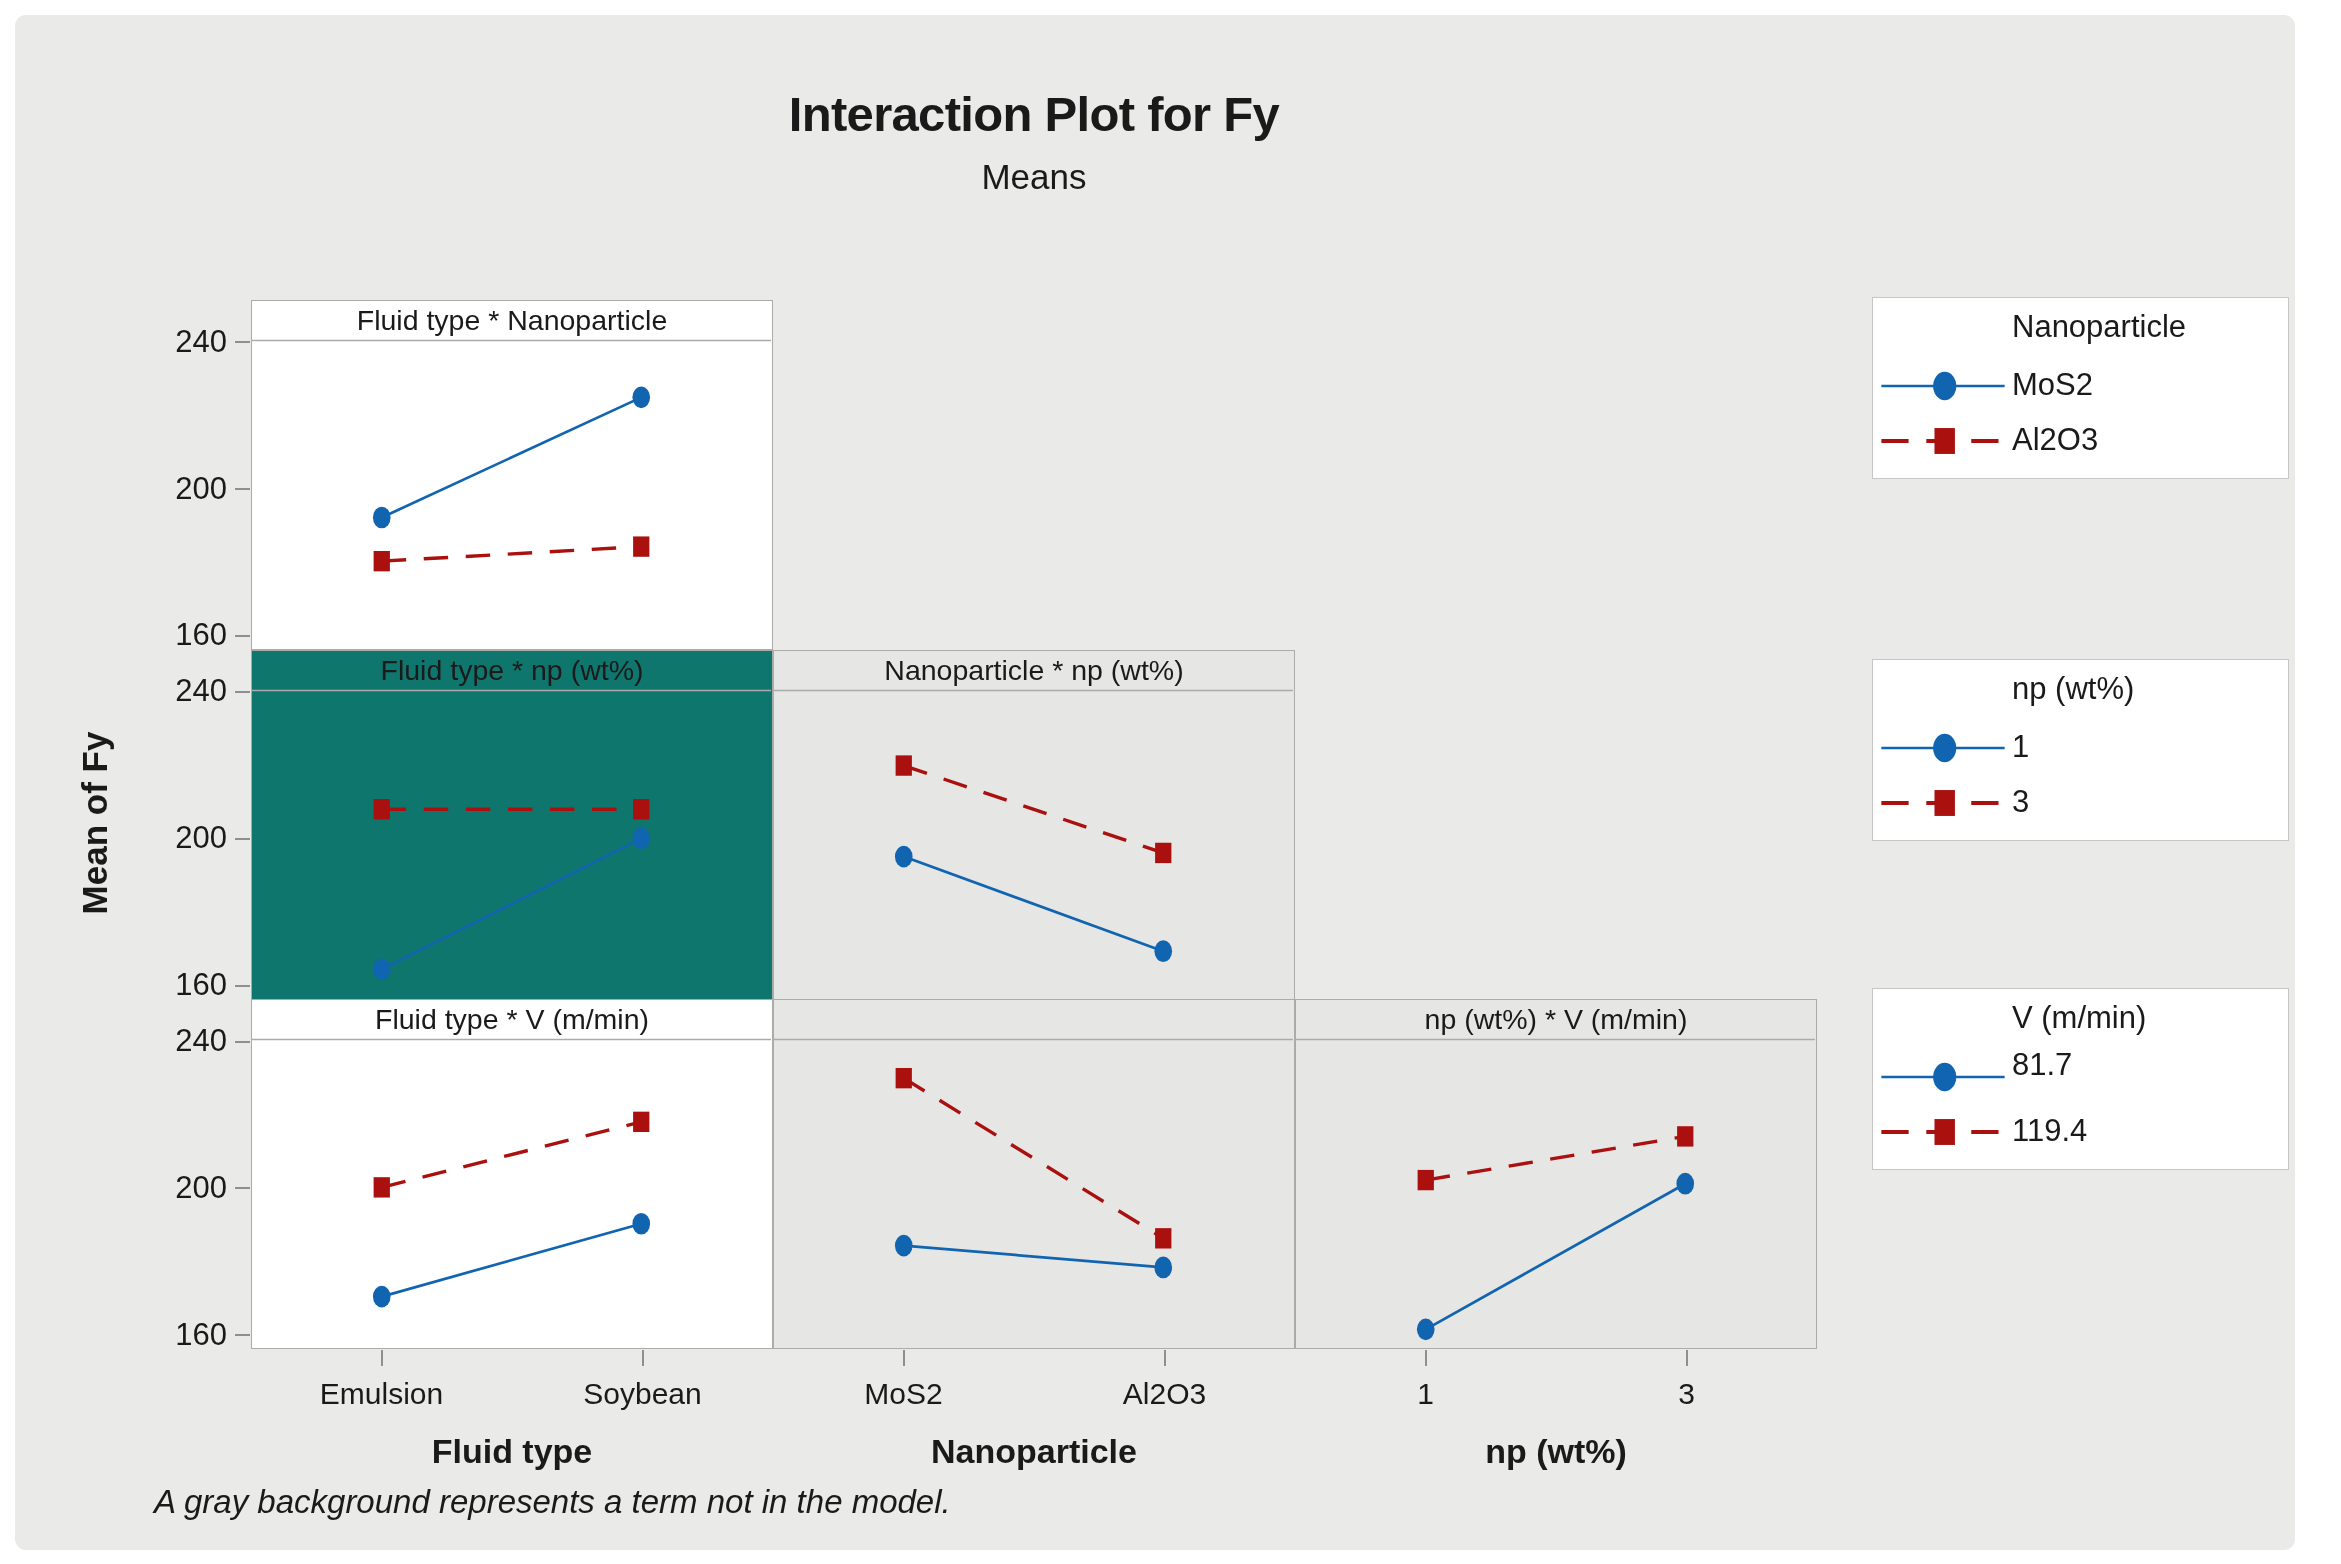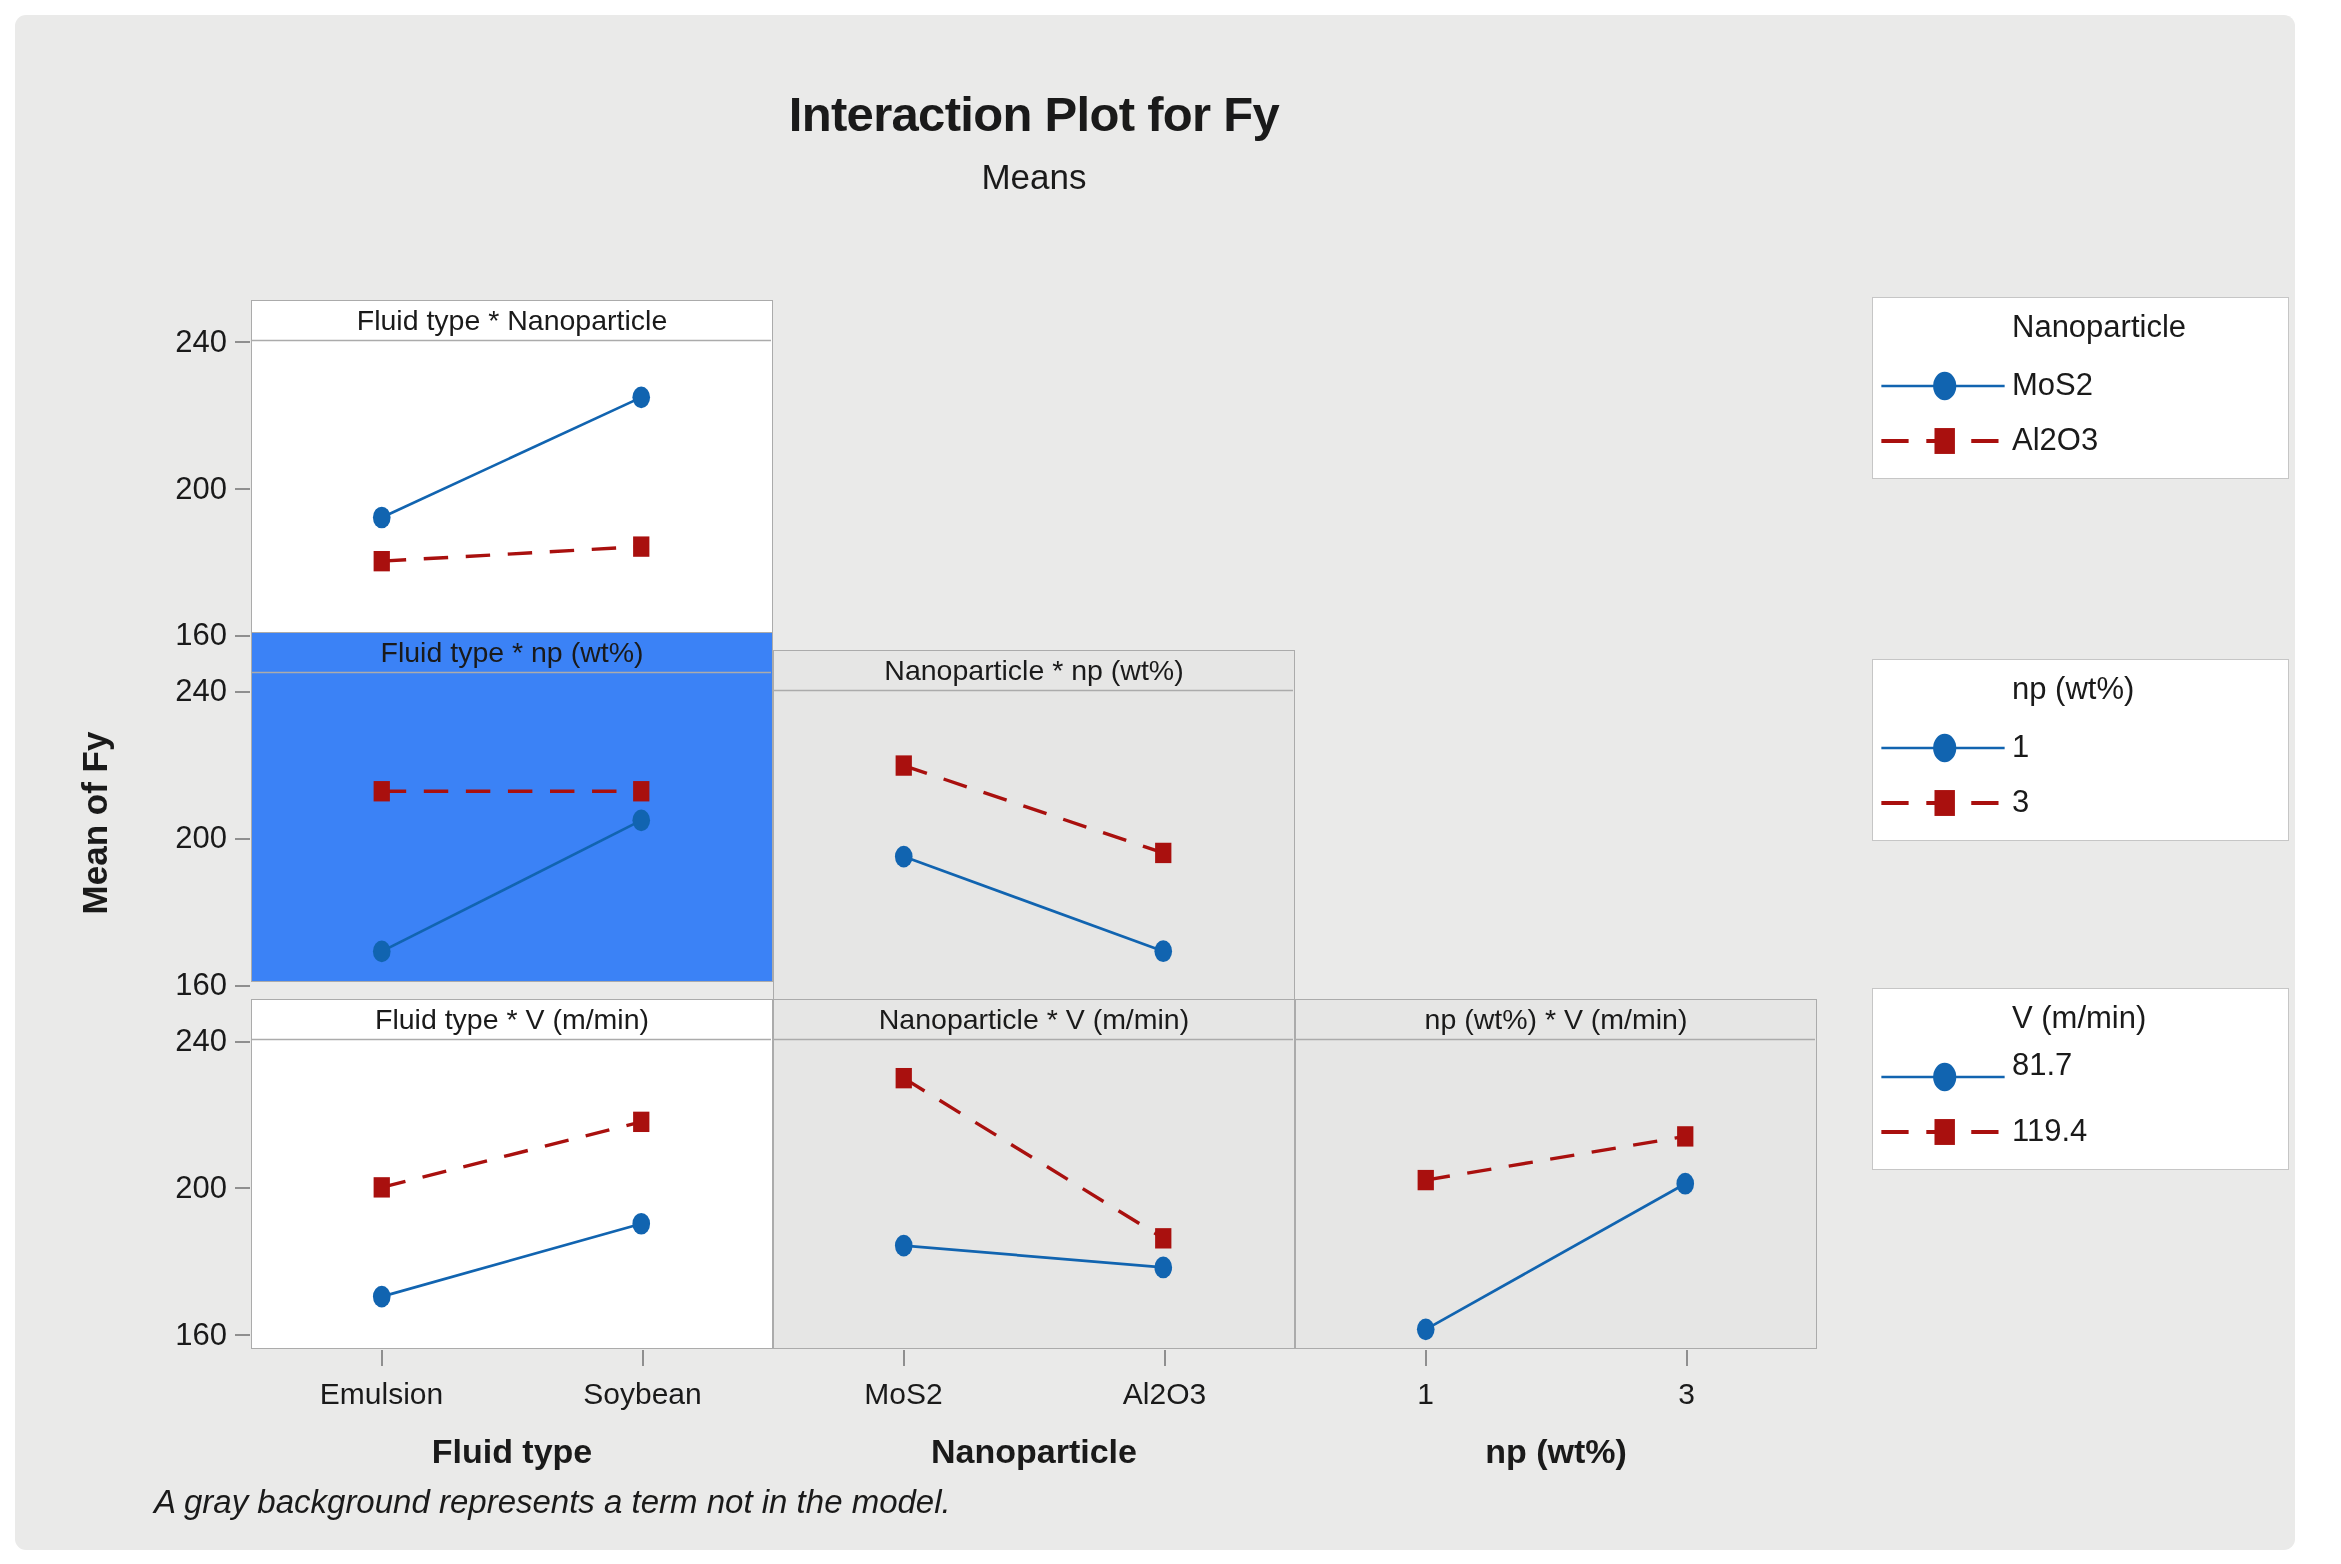--- a/index.html
+++ b/index.html
@@ -53,21 +53,21 @@
           <line x1="0" y1="58" x2="765" y2="58" stroke="#ababab" stroke-width="2"></line>
           <polyline points="191.25,318.864 573.75,141.80249999999998" fill="none" stroke="#1164b0" stroke-width="4"></polyline>
           <ellipse cx="191.25" cy="318.864" rx="13" ry="16" fill="#1164b0"></ellipse>
           <ellipse cx="573.75" cy="141.80249999999998" rx="13" ry="16" fill="#1164b0"></ellipse>
           <polyline points="191.25,383.25 573.75,361.788" fill="none" stroke="#a9100e" stroke-width="5" stroke-dasharray="36 26"></polyline>
           <rect x="179.25" y="368.25" width="24" height="30" fill="#a9100e"></rect>
           <rect x="561.75" y="346.788" width="24" height="30" fill="#a9100e"></rect>
         </svg>
         <div class="panel-title">Fluid type * Nanoparticle</div>
       </div>
-      <div class="panel" style="left: 236px; top: 617px; width: 522px; height: 350px; background: #3b82f6;">
+      <div class="panel" style="left: 236px; top: 635px; width: 522px; height: 350px; background: #0f766e;">
         <svg width="519" height="347" viewBox="0 0 765 511">
           <line x1="0" y1="58" x2="765" y2="58" stroke="#ababab" stroke-width="2"></line>
           <polyline points="191.25,469.098 573.75,275.94" fill="none" stroke="#1164b0" stroke-width="4"></polyline>
           <ellipse cx="191.25" cy="469.098" rx="13" ry="16" fill="#1164b0"></ellipse>
           <ellipse cx="573.75" cy="275.94" rx="13" ry="16" fill="#1164b0"></ellipse>
           <polyline points="191.25,233.01600000000002 573.75,233.01600000000002" fill="none" stroke="#a9100e" stroke-width="5" stroke-dasharray="36 26"></polyline>
           <rect x="179.25" y="218.01600000000002" width="24" height="30" fill="#a9100e"></rect>
           <rect x="561.75" y="218.01600000000002" width="24" height="30" fill="#a9100e"></rect>
         </svg>
         <div class="panel-title">Fluid type * np (wt%)</div>
@@ -99,21 +99,20 @@
       <div class="panel" style="left: 758px; top: 984px; width: 522px; height: 350px; background: rgb(230, 230, 229);">
         <svg width="519" height="347" viewBox="0 0 765 511">
           <line x1="0" y1="58" x2="765" y2="58" stroke="#ababab" stroke-width="2"></line>
           <polyline points="191.25,361.788 573.75,393.981" fill="none" stroke="#1164b0" stroke-width="4"></polyline>
           <ellipse cx="191.25" cy="361.788" rx="13" ry="16" fill="#1164b0"></ellipse>
           <ellipse cx="573.75" cy="393.981" rx="13" ry="16" fill="#1164b0"></ellipse>
           <polyline points="191.25,114.97500000000001 573.75,351.057" fill="none" stroke="#a9100e" stroke-width="5" stroke-dasharray="36 26"></polyline>
           <rect x="179.25" y="99.97500000000001" width="24" height="30" fill="#a9100e"></rect>
           <rect x="561.75" y="336.057" width="24" height="30" fill="#a9100e"></rect>
         </svg>
-        <div class="panel-title">Nanoparticle * V (m/min)</div>
       </div>
       <div class="panel" style="left: 1280px; top: 984px; width: 522px; height: 350px; background: rgb(230, 230, 229);">
         <svg width="519" height="347" viewBox="0 0 765 511">
           <line x1="0" y1="58" x2="765" y2="58" stroke="#ababab" stroke-width="2"></line>
           <polyline points="191.25,485.1945 573.75,270.57450000000006" fill="none" stroke="#1164b0" stroke-width="4"></polyline>
           <ellipse cx="191.25" cy="485.1945" rx="13" ry="16" fill="#1164b0"></ellipse>
           <ellipse cx="573.75" cy="270.57450000000006" rx="13" ry="16" fill="#1164b0"></ellipse>
           <polyline points="191.25,265.209 573.75,200.823" fill="none" stroke="#a9100e" stroke-width="5" stroke-dasharray="36 26"></polyline>
           <rect x="179.25" y="250.209" width="24" height="30" fill="#a9100e"></rect>
           <rect x="561.75" y="185.823" width="24" height="30" fill="#a9100e"></rect>

